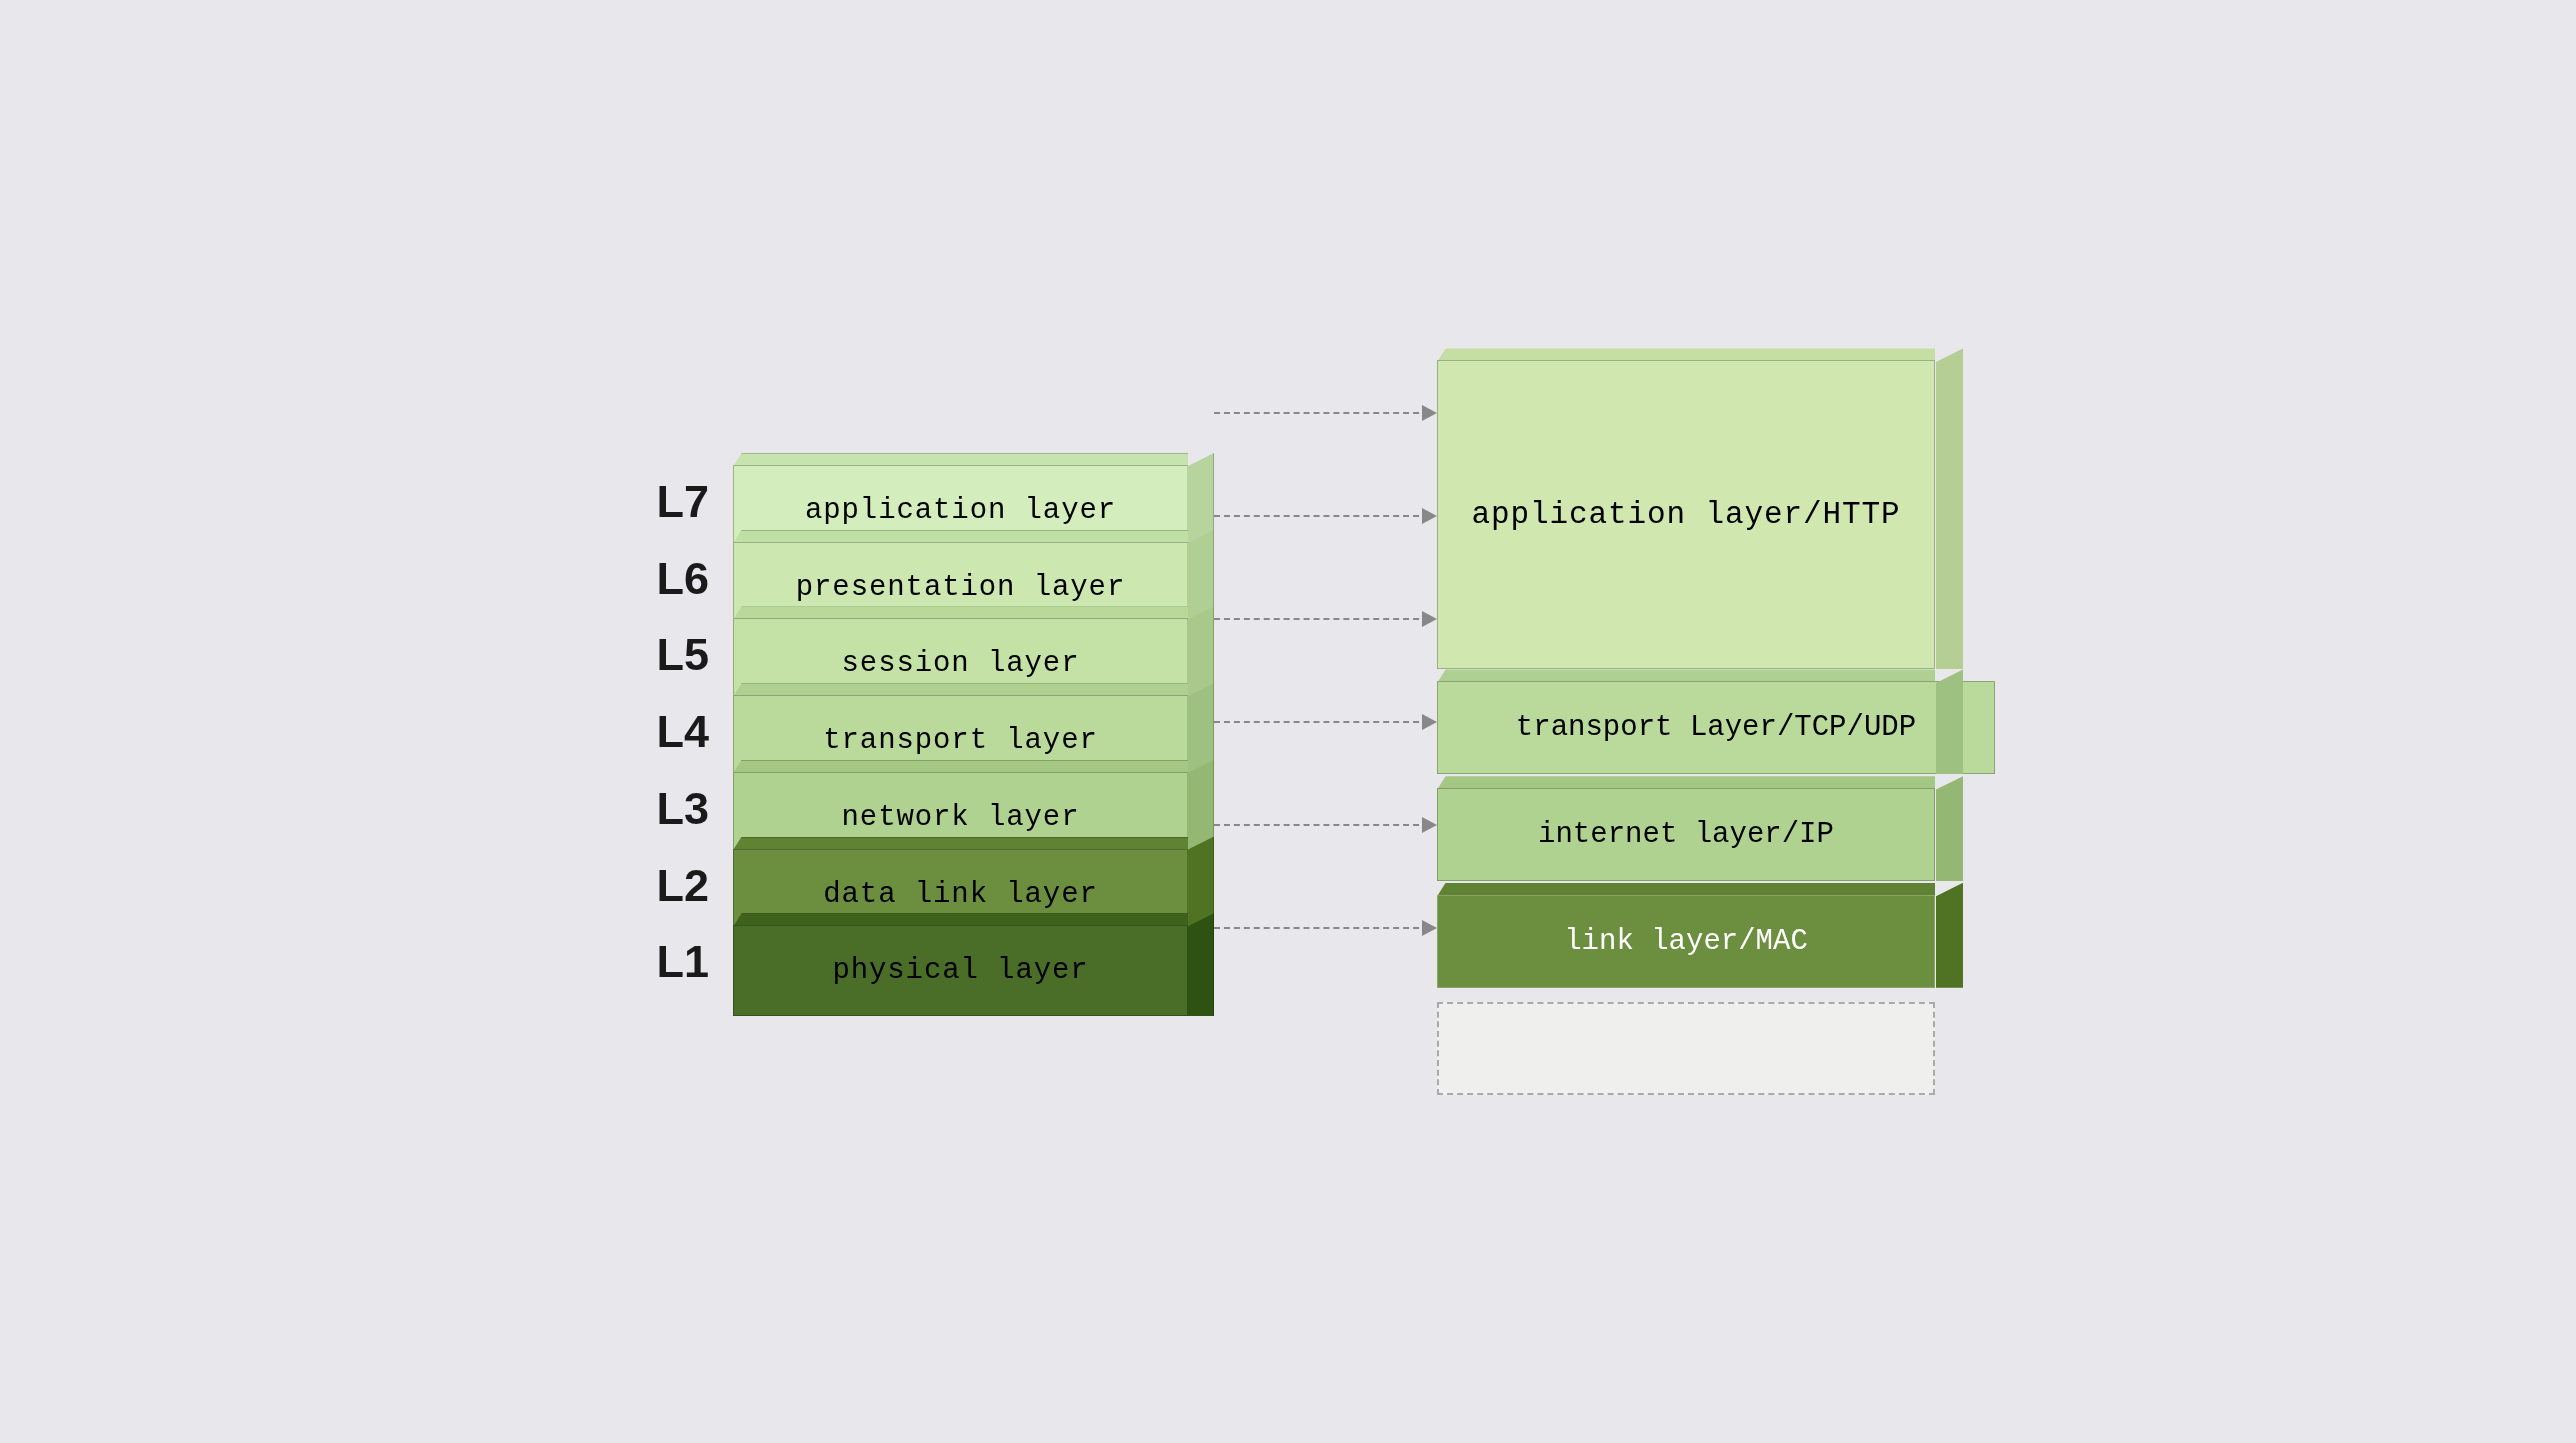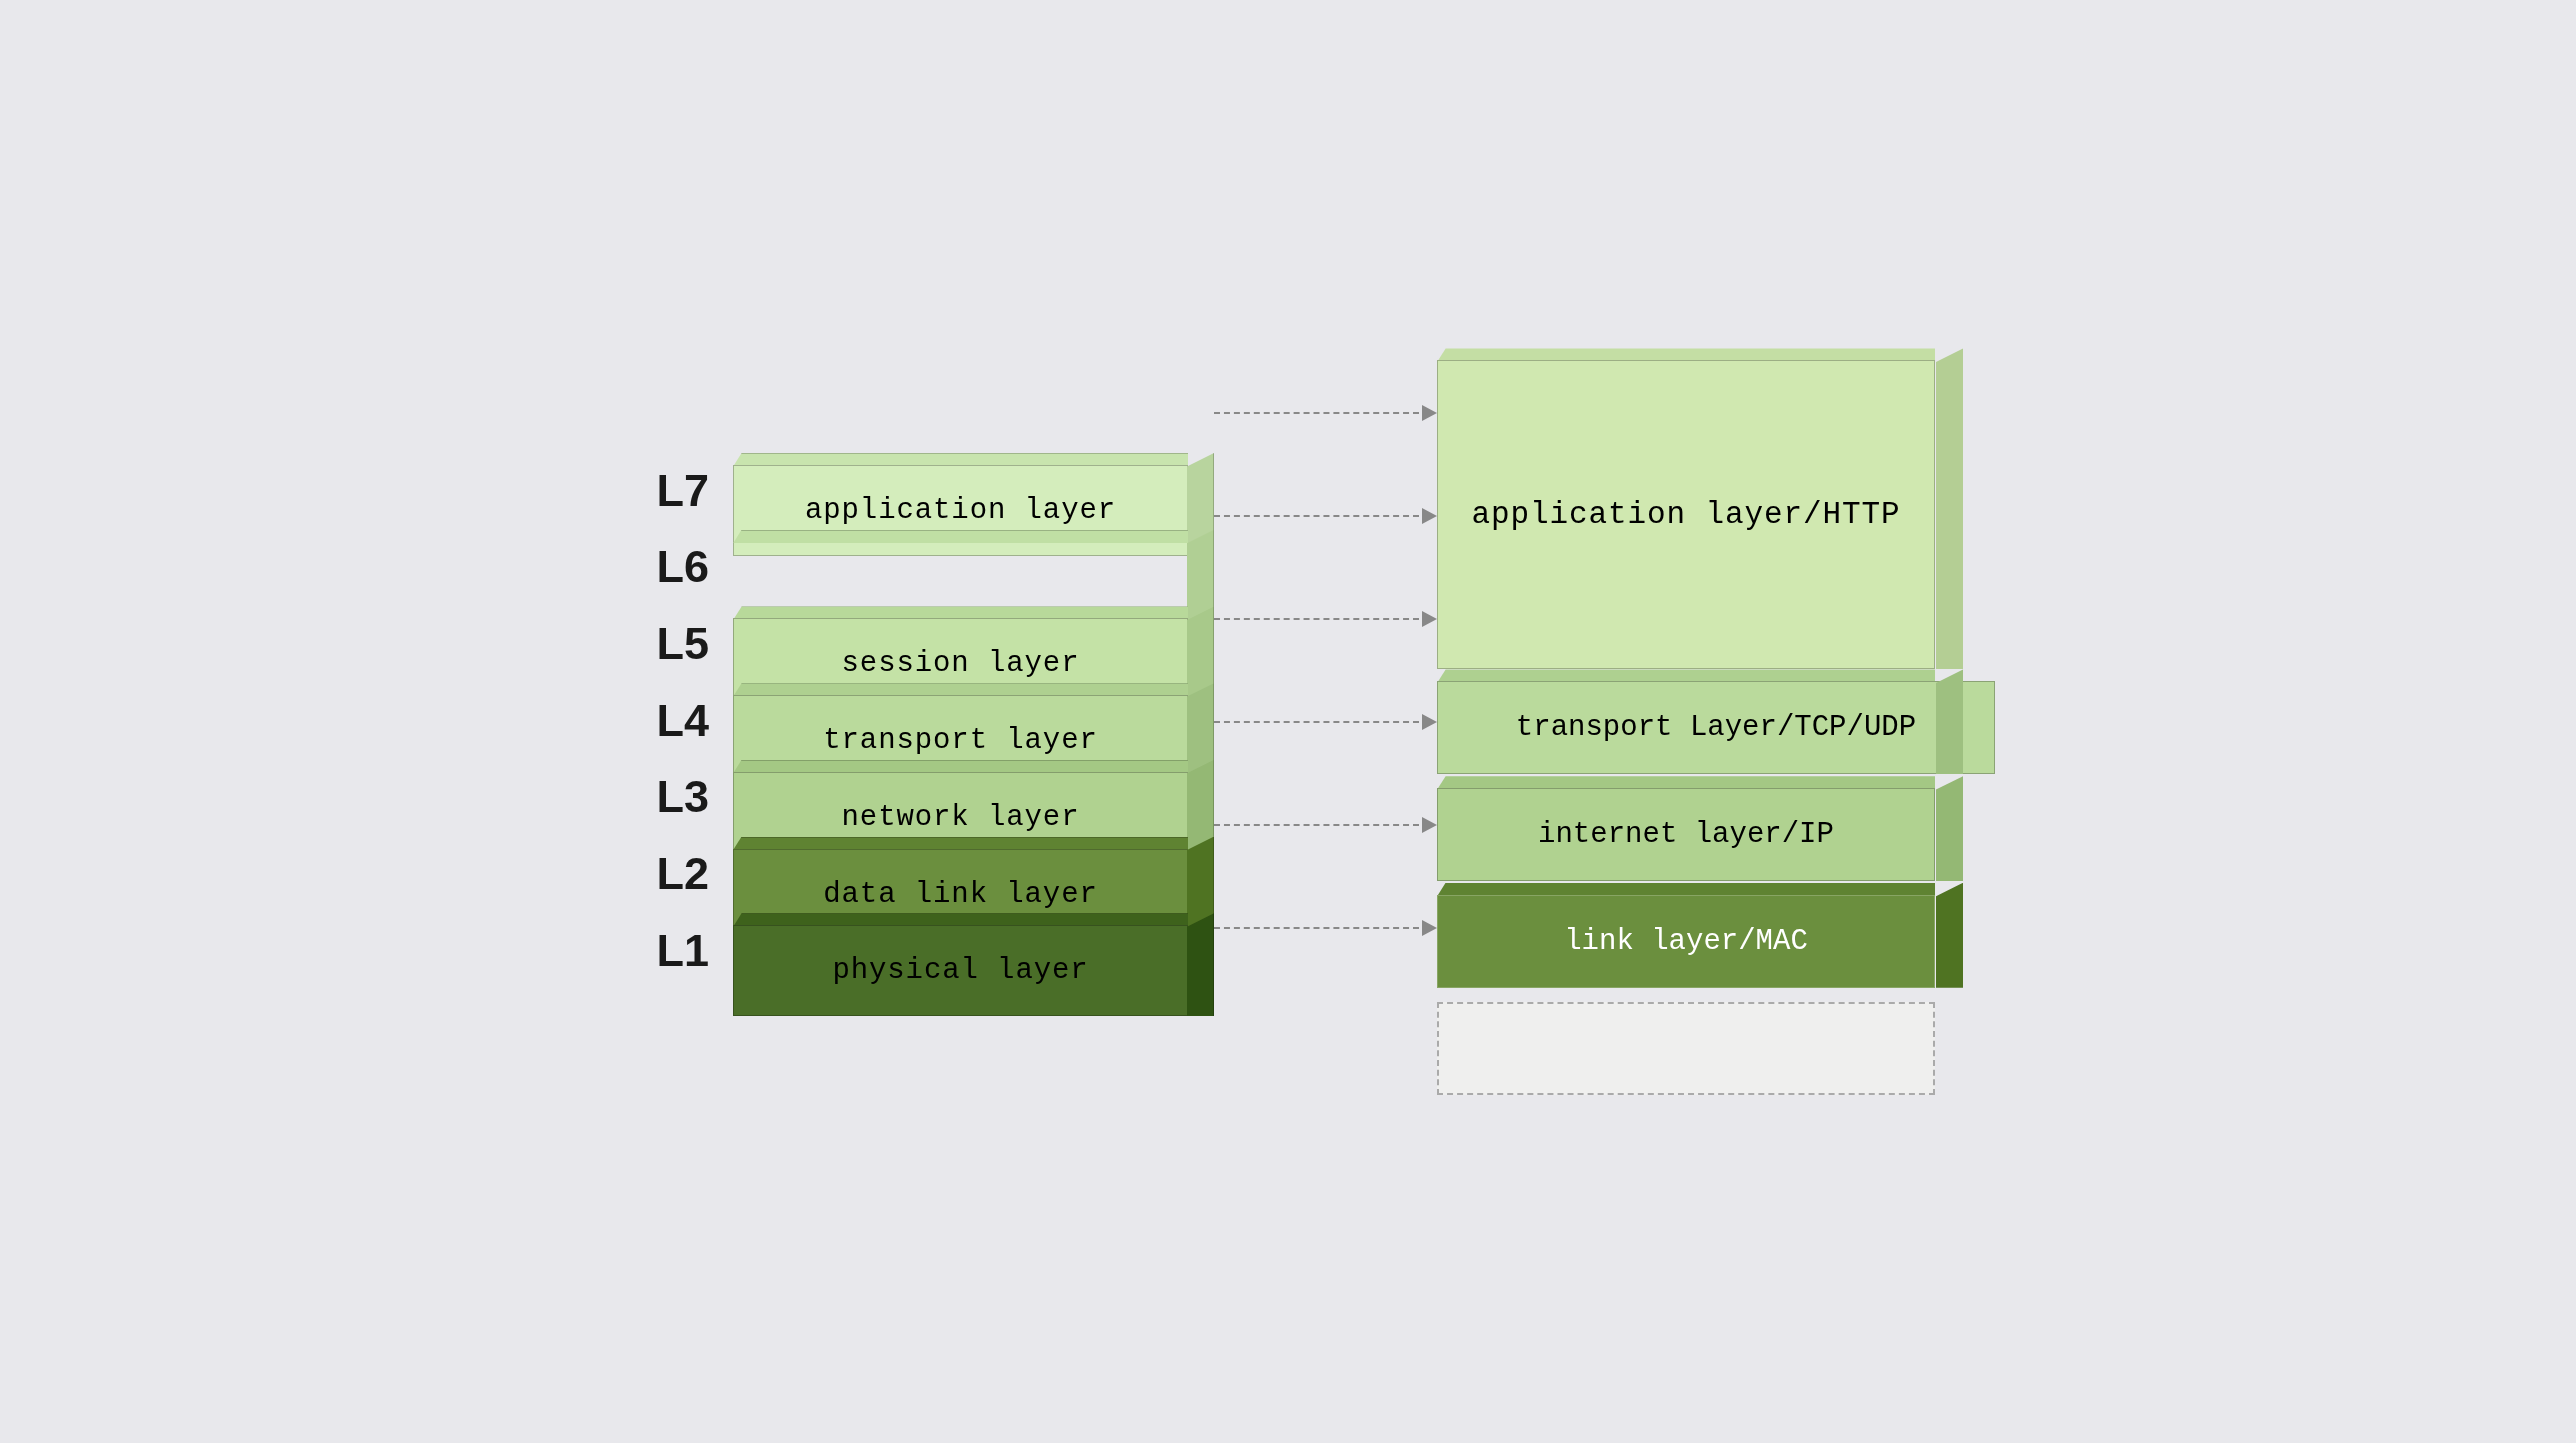--- a/index.html
+++ b/index.html
@@ -23,21 +23,21 @@
 
     
     .left-stack {
       display: flex;
       flex-direction: column;
       position: relative;
     }
 
     .layer-row {
       display: flex;
-      align-items: center;
+      align-items: flex-end;
       position: relative;
     }
 
     .layer-label {
       font-size: 45px;
       font-weight: 900;
       width: 120px;
       text-align: right;
       padding-right: 24px;
       font-family: Arial, sans-serif;
@@ -235,20 +235,21 @@
         <div class="top color-l7-top"></div>
         <div class="front color-l7">application layer</div>
         <div class="side color-l7-side"></div>
       </div>
     </div>
 
     <div class="layer-row">
       <div class="layer-label">L6</div>
       <div class="layer-block">
         <div class="top color-l6-top"></div>
+        <div class="front color-l6">presentation layer</div>
         <div class="side color-l6-side"></div>
       </div>
     </div>
 
     <div class="layer-row">
       <div class="layer-label">L5</div>
       <div class="layer-block">
         <div class="top color-l5-top"></div>
         <div class="front color-l5">session layer</div>
         <div class="side color-l5-side"></div>

